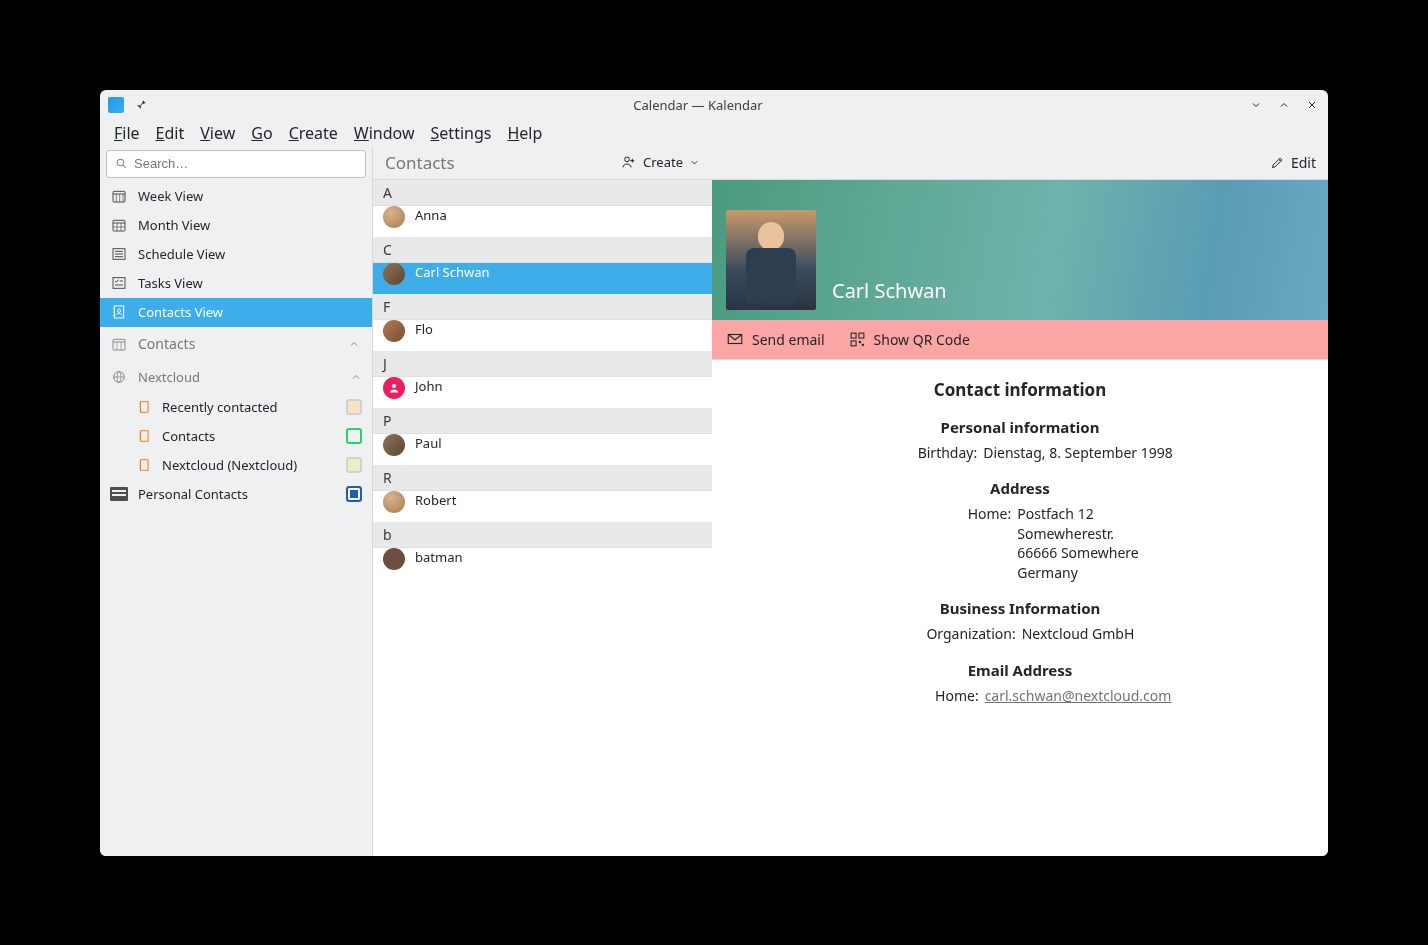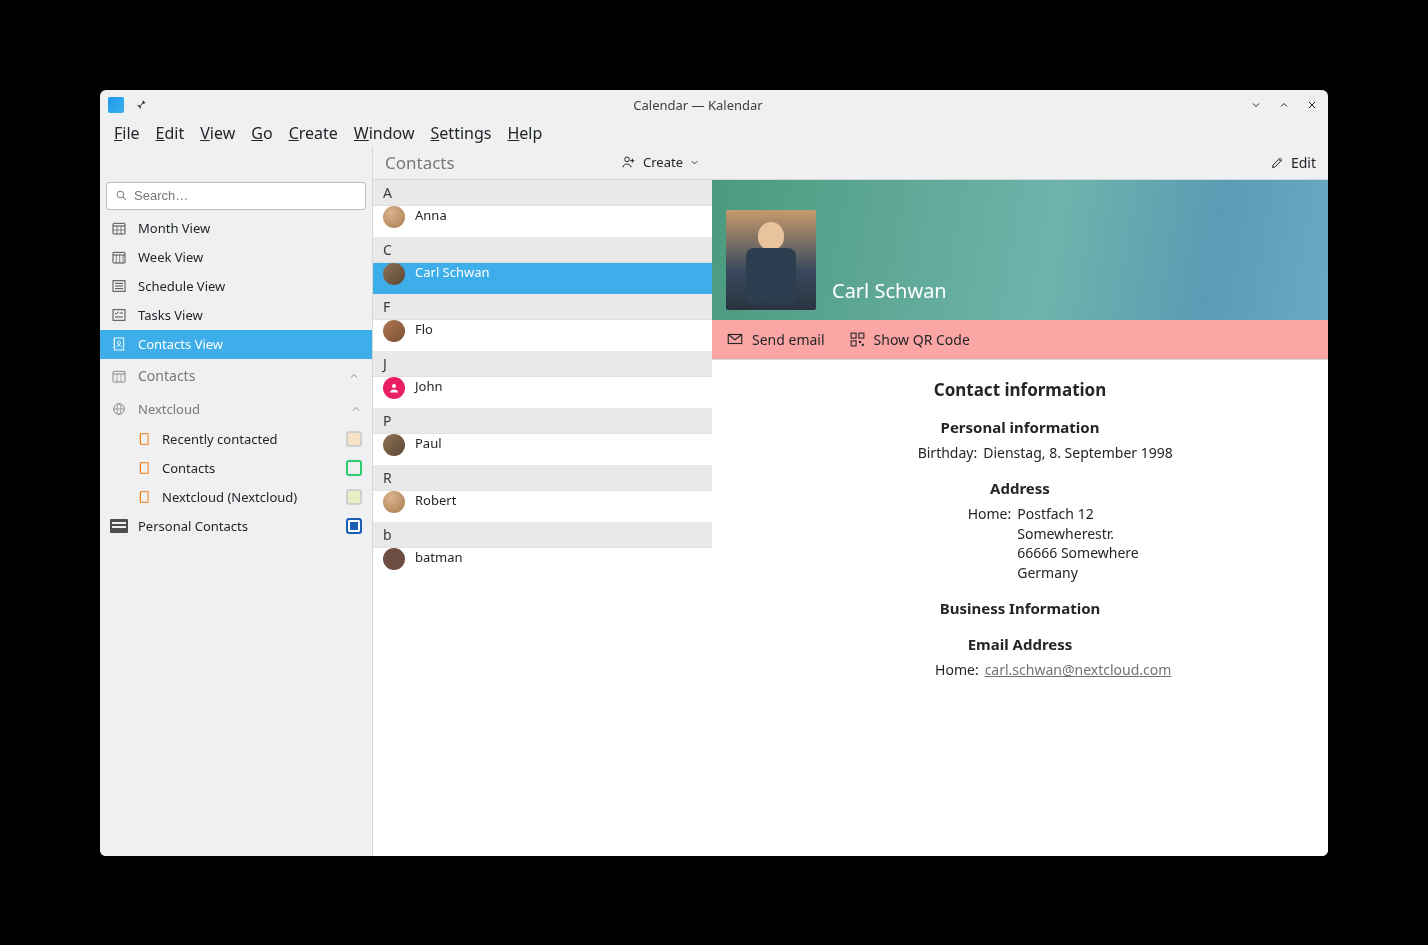--- a/index.html
+++ b/index.html
@@ -47,21 +47,21 @@
   .menubar .menuitem { padding:2px 8px; cursor:pointer; font-size:16px;}
   .menubar .menuitem u { text-decoration: underline; }
   
   .body { flex:1; display:flex; min-height:0; }
   
   .sidebar { width:272px; display:flex; flex-direction:column; background:#eff0f1; }
   .search-wrap { padding:4px 6px; }
   .search {
     display:flex; align-items:center;
     background:#fff; border:1px solid #bcbebf; border-radius:3px;
-    height:28px; padding:0 8px; gap:6px;margin-top:32px;
+    height:28px; padding:0 8px; gap:6px;
   }
   .search input { border:none; outline:none; flex:1; font-size:13px; background:transparent; }
   .navlist { display:flex; flex-direction:column; }
   .navitem { display:flex; align-items:center; height:29px; padding:0 10px; gap:10px; cursor:pointer; }
   .navitem.selected { background:#3daee9; color:#fff; }
   .navitem.selected .nav-icon { color:#fff; }
   .nav-icon { width:18px; height:18px; display:inline-flex; align-items:center; justify-content:center; color:#4d4d4d; }
   .section-header { display:flex; align-items:center; height:34px; padding:0 10px; gap:10px; color:#787878; font-size:14px; }
   .section-header .chev { margin-left:auto; width:16px; height:16px; display:inline-flex; align-items:center; justify-content:center;}
   .tree-item { display:flex; align-items:center; height:29px; padding:0 10px 0 36px; gap:10px; cursor:pointer; }
@@ -168,38 +168,38 @@
           </span>
           <input placeholder="Search…" style="">
         </div>
       </div>
       <div class="navlist" id="navlist">
           <div class="navitem">
             <span class="nav-icon">
               <svg width="16" height="16" viewBox="0 0 24 24">
                 <rect x="3" y="5" width="18" height="16" rx="1" fill="none" stroke="currentColor" stroke-width="1.5"></rect>
                 <line x1="3" y1="9" x2="21" y2="9" stroke="currentColor" stroke-width="1.5"></line>
-                <line x1="9" y1="9" x2="9" y2="21" stroke="currentColor"></line>
-                <line x1="15" y1="9" x2="15" y2="21" stroke="currentColor"></line>
-                <line x1="3" y1="15" x2="21" y2="15" stroke="currentColor"></line>
-              </svg>
-            </span>
-            <span>Month View</span>
+                <line x1="8" y1="9" x2="8" y2="21" stroke="currentColor"></line>
+                <line x1="13" y1="9" x2="13" y2="21" stroke="currentColor"></line>
+                <line x1="18" y1="9" x2="18" y2="21" stroke="currentColor"></line>
+              </svg>
+            </span>
+            <span>Week View</span>
           </div>
           <div class="navitem">
             <span class="nav-icon">
               <svg width="16" height="16" viewBox="0 0 24 24">
                 <rect x="3" y="5" width="18" height="16" rx="1" fill="none" stroke="currentColor" stroke-width="1.5"></rect>
                 <line x1="3" y1="9" x2="21" y2="9" stroke="currentColor" stroke-width="1.5"></line>
-                <line x1="8" y1="9" x2="8" y2="21" stroke="currentColor"></line>
-                <line x1="13" y1="9" x2="13" y2="21" stroke="currentColor"></line>
-                <line x1="18" y1="9" x2="18" y2="21" stroke="currentColor"></line>
-              </svg>
-            </span>
-            <span>Week View</span>
+                <line x1="9" y1="9" x2="9" y2="21" stroke="currentColor"></line>
+                <line x1="15" y1="9" x2="15" y2="21" stroke="currentColor"></line>
+                <line x1="3" y1="15" x2="21" y2="15" stroke="currentColor"></line>
+              </svg>
+            </span>
+            <span>Month View</span>
           </div>
           <div class="navitem">
             <span class="nav-icon">
               <svg width="16" height="16" viewBox="0 0 24 24">
                 <rect x="3" y="4" width="18" height="16" fill="none" stroke="currentColor" stroke-width="1.5"></rect>
                 <line x1="6" y1="8" x2="18" y2="8" stroke="currentColor" stroke-width="1.5"></line>
                 <line x1="6" y1="12" x2="18" y2="12" stroke="currentColor" stroke-width="1.5"></line>
                 <line x1="6" y1="16" x2="18" y2="16" stroke="currentColor" stroke-width="1.5"></line>
               </svg>
             </span>
@@ -423,20 +423,24 @@
         <div class="kv">
           <span class="k">Home:</span>
           <span class="v addr-lines" id="addr-lines">
               <div>Postfach 12</div>
               <div>Somewherestr.</div>
               <div>66666 Somewhere</div>
               <div>Germany</div>
             </span>
         </div>
         <h2>Business Information</h2>
+        <div class="kv">
+          <span class="k">Organization:</span>
+          <span class="v">Nextcloud GmbH</span>
+        </div>
         <h2>Email Address</h2>
         <div class="kv">
           <span class="k">Home:</span>
           <span class="v"><a href="#">carl.schwan@nextcloud.com</a></span>
         </div>
       </div>
     </div>
 
   </div>
 </div>

